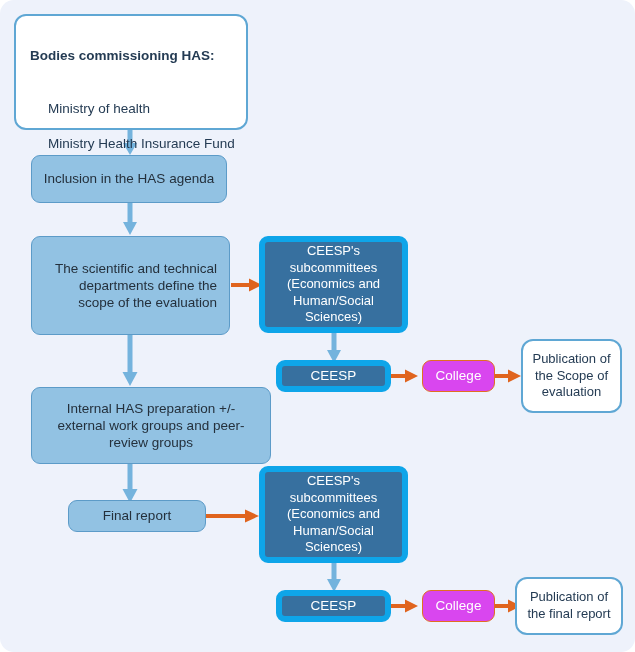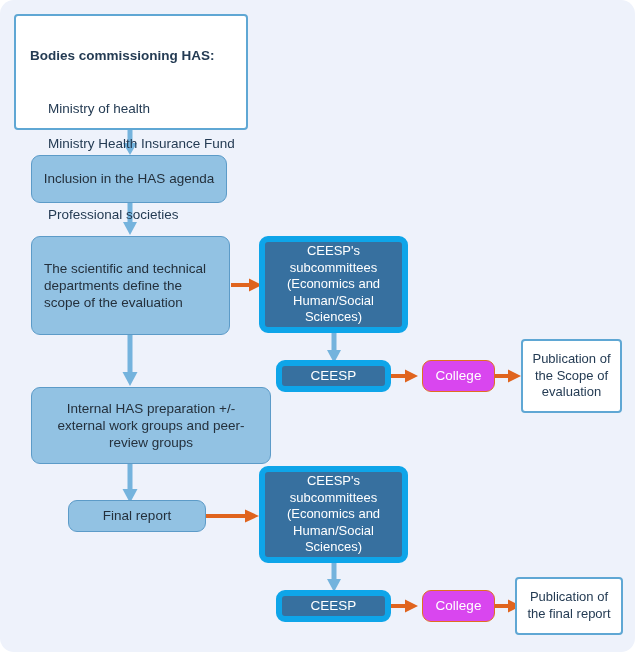--- a/index.html
+++ b/index.html
@@ -28,21 +28,21 @@
     justify-content: center;
     text-align: center;
     line-height: 1.28;
     white-space: pre-line;
   }
 
   
   .node.white {
     background: #ffffff;
     border: 2px solid #5fa7d4;
-    border-radius: 4px;
+    border-radius: 12px;
     color: #243b53;
   }
 
   
   .node.lightblue {
     background: #92c2e3;
     border: 1px solid #5c9bc8;
     border-radius: 9px;
     color: #24303c;
   }
@@ -58,21 +58,21 @@
   
   .node.orange {
     background: #d946ef;
     border: 1px solid #e06f22;
     border-radius: 9px;
     color: #ffffff;
   }
 
   .node.left-align {
     justify-content: flex-start;
-    text-align: left;
+    text-align: right;
   }
 
   .node-text { display: block; }
 
   
   .bodies-body {
     position: absolute;
     left: 0; top: 0;
     width: 100%;
     height: 100%;
@@ -190,21 +190,20 @@
     </svg>
   </div>
 
   <div class="node white" style="left:14px; top:14px; width:234px; height:116px;">
     <div class="bodies-body">
       <div class="bodies-title">Bodies commissioning HAS:</div>
       <ul class="bodies-list">
         <li>Ministry of health</li>
         <li>Ministry Health Insurance Fund</li>
         <li>Patient associations</li>
-        <li>Professional societies</li>
       </ul>
     </div>
   </div>
 
   <div class="node lightblue" style="left:31px; top:155px; width:196px; height:48px; font-size:13.5px;">
     <span class="node-text">Inclusion in the HAS agenda</span>
   </div>
 
   <div class="node lightblue left-align" style="left:31px; top:236px; width:199px; height:99px; font-size:13.5px; padding:0 12px;">
     <span class="node-text" style="white-space:normal;">The scientific and technical departments define the scope of the evaluation</span>

